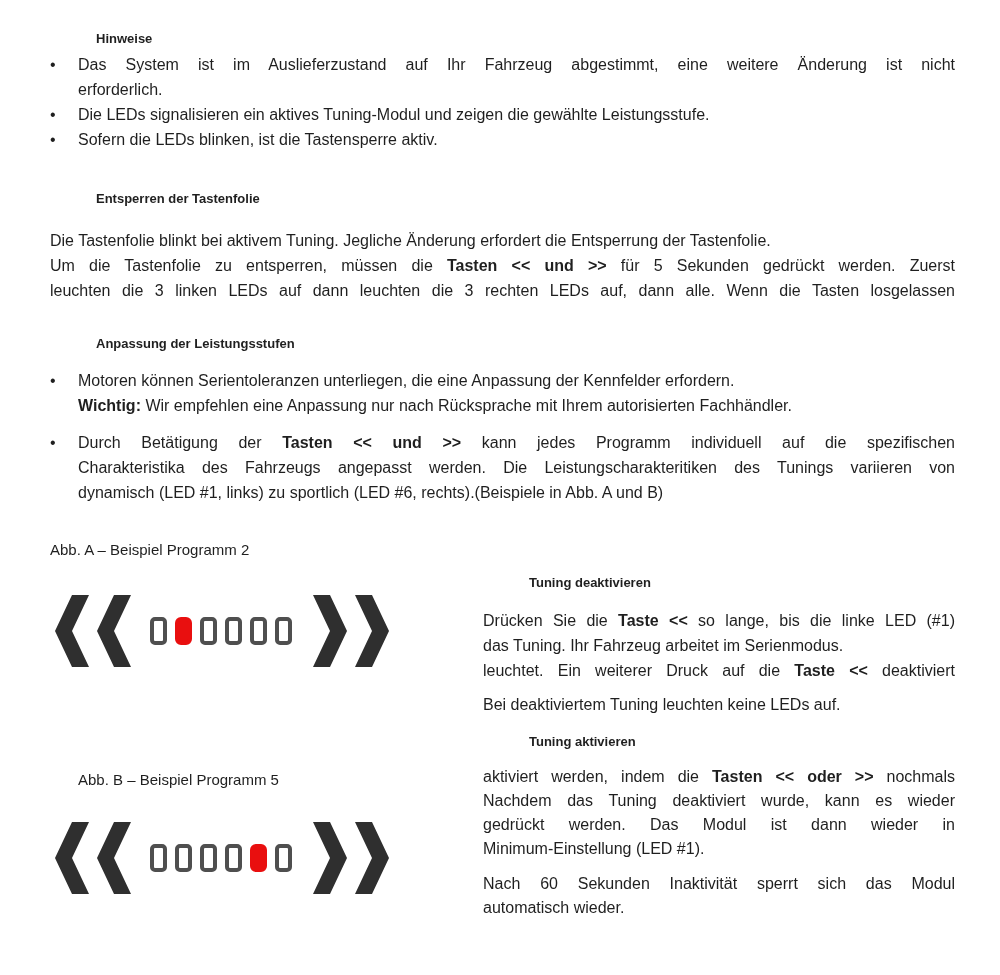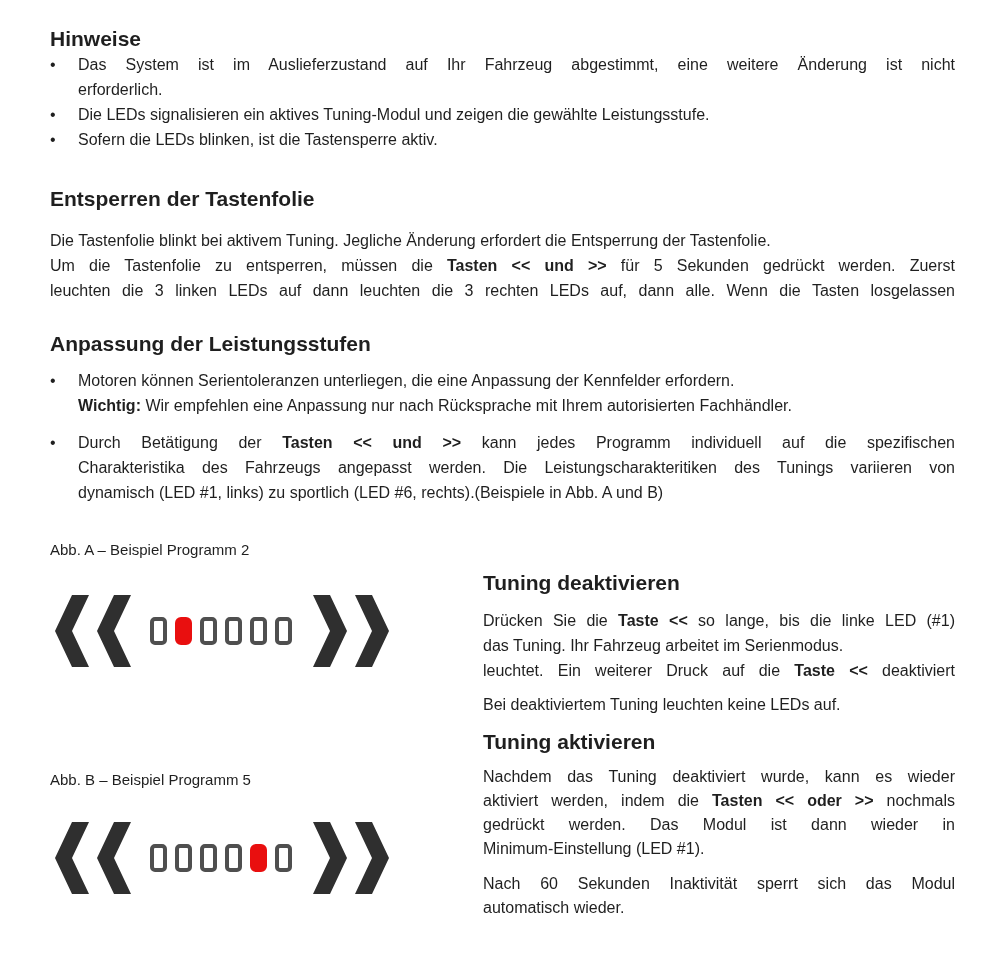--- a/index.html
+++ b/index.html
@@ -3,21 +3,21 @@
 <meta charset="utf-8">
 <style>
   :root{
     --text:#1f1f1f; --bg:#ffffff; --red:#e90f0f; --chevron:#2f2f2f; --ledborder:#4f4f4f;
   }
   *{margin:0;padding:0;box-sizing:border-box;}
   html,body{background:#fff;}
   body{font-family:"Liberation Sans","DejaVu Sans",sans-serif;color:var(--text);}
   .page{width:1000px;height:975px;background:var(--bg);padding:28px 45px 0 50px;overflow:hidden;}
 
-  .h{font-size:21px;font-weight:bold;line-height:22px;}
+  .h{font-size:13px;font-weight:bold;line-height:22px;margin-left:46px;}
   .lines .ln{font-size:16px;line-height:25px;}
   .ln.j{text-align:justify;text-align-last:justify;}
   .b, .lines .b{font-weight:bold;}
 
   .bullet-row{display:flex;margin:0;}
   .bullet-glyph{width:28px;flex:0 0 28px;font-size:16px;line-height:25px;}
   .bullet-body{flex:1;}
 
   .hinweise-list{margin-top:2px;}
   .h-entsperren{margin-top:36px;}
@@ -26,21 +26,21 @@
   .anpassung-b1{margin-top:13px;}
   .anpassung-b2{margin-top:12px;}
 
   .figure-row{display:flex;margin-top:35px;}
   .fig-col{width:433px;flex:0 0 433px;}
   .text-col{flex:1;}
 
   .fig-label{font-size:15px;line-height:20px;}
   .figure{display:flex;align-items:center;height:72px;margin-left:5px;}
   .figure-a{margin-top:35px;}
-  .fig-label-b{margin-top:103px;}
+  .fig-label-b{margin-top:103px;margin-left:28px;}
   .figure-b{margin-top:32px;}
   .chev{display:block;flex:0 0 76px;}
   .chev polygon{fill:var(--chevron);}
   .leds{display:flex;gap:8px;margin-left:19px;}
   .led{width:17px;height:28px;border:4px solid var(--ledborder);border-radius:5px;background:#fff;}
   .led.on{border-color:var(--red);background:var(--red);border-radius:6px;}
   .leds-pad{margin-right:21px;}
 
   .h-deakt{margin-top:33px;line-height:20px;}
   .deakt-p1{margin-top:15px;}
@@ -156,22 +156,22 @@
       <div class="deakt-p1 lines">
           <div class="ln j"><span>Drücken Sie die </span><span class="b">Taste &lt;&lt;</span><span> so lange, bis die linke LED (#1)</span></div>
           <div class="ln"><span>das Tuning. Ihr Fahrzeug arbeitet im Serienmodus.</span></div>
           <div class="ln j"><span>leuchtet. Ein weiterer Druck auf die </span><span class="b">Taste &lt;&lt;</span><span> deaktiviert</span></div>
         </div>
       <div class="deakt-p2 lines">
           <div class="ln"><span>Bei deaktiviertem Tuning leuchten keine LEDs auf.</span></div>
         </div>
       <div class="h h-akt">Tuning aktivieren</div>
       <div class="akt-p1 lines">
+          <div class="ln j"><span>aktiviert werden, indem die </span><span class="b">Tasten &lt;&lt; oder &gt;&gt;</span><span> nochmals</span></div>
           <div class="ln j"><span>Nachdem das Tuning deaktiviert wurde, kann es wieder</span></div>
-          <div class="ln j"><span>aktiviert werden, indem die </span><span class="b">Tasten &lt;&lt; oder &gt;&gt;</span><span> nochmals</span></div>
           <div class="ln j"><span>gedrückt werden. Das Modul ist dann wieder in</span></div>
           <div class="ln"><span>Minimum-Einstellung (LED #1).</span></div>
         </div>
       <div class="akt-p2 lines">
           <div class="ln j"><span>Nach 60 Sekunden Inaktivität sperrt sich das Modul</span></div>
           <div class="ln"><span>automatisch wieder.</span></div>
         </div>
     </div>
 
   </div>

